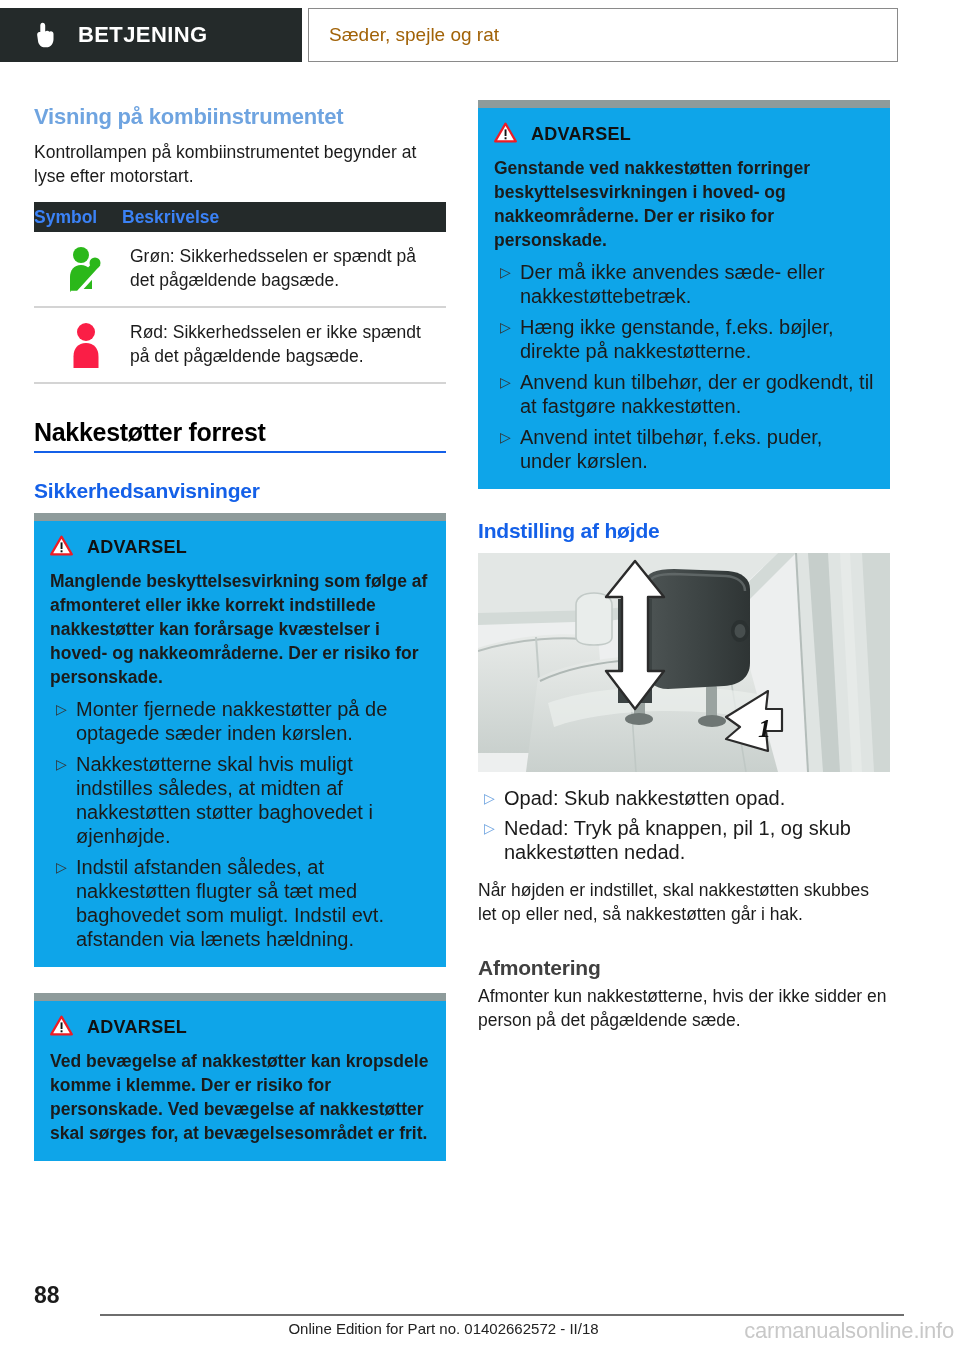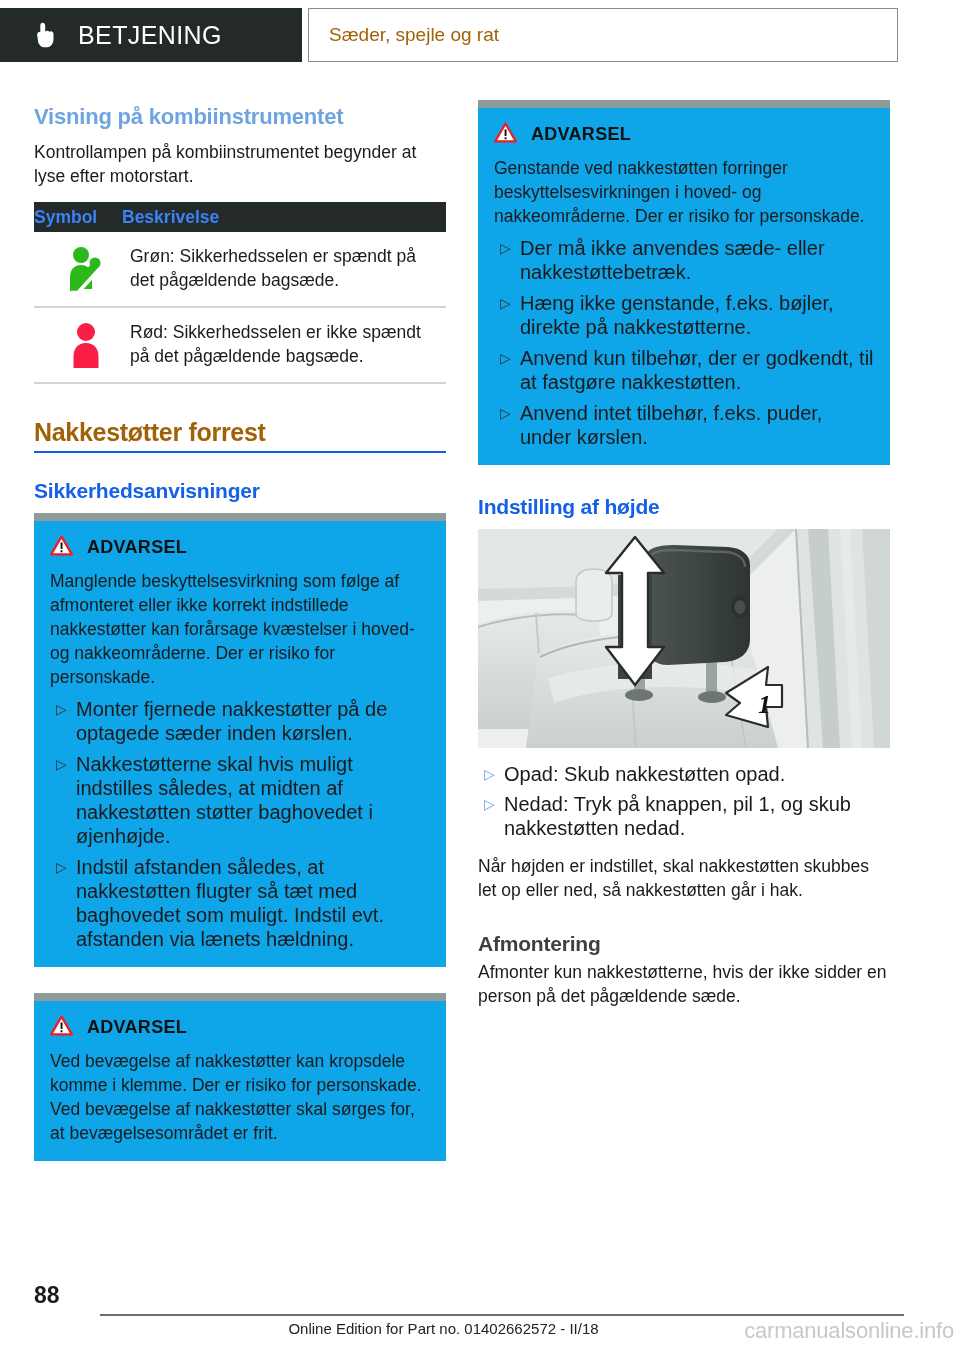--- a/index.html
+++ b/index.html
@@ -30,22 +30,22 @@
     align-items: center;
     padding-left: 34px;
     gap: 22px;
   }
   .hand-icon {
     width: 22px; height: 26px;
     display: block;
   }
   .header-tab-label {
     color: #ffffff;
-    font-size: 25px;
-    font-weight: normal;
+    font-size: 22px;
+    font-weight: bold;
     letter-spacing: 0.4px;
   }
   .header-crumb {
     flex: 1;
     margin-left: 6px;
     margin-right: 62px;
     border: 1px solid #8a8a8a;
     background: #ffffff;
     display: flex;
     align-items: center;
@@ -75,21 +75,21 @@
     margin: 4px 0 10px 0;
     font-size: 22px;
     font-weight: bold;
     color: #6FA4E0;
     letter-spacing: -0.2px;
   }
   h1.sec-main {
     margin: 0;
     font-size: 25px;
     font-weight: bold;
-    color: #a16207;
+    color: #000000;
     letter-spacing: -0.3px;
     padding-bottom: 4px;
     border-bottom: 2px solid #1460E8;
   }
   h2.sub {
     margin: 0 0 10px 0;
     font-size: 21px;
     font-weight: bold;
     color: #1460E8;
     letter-spacing: -0.2px;
@@ -172,20 +172,21 @@
     font-size: 18px;
     font-weight: bold;
     color: #111111;
     letter-spacing: 0.3px;
   }
   .warn-text {
     margin: 0;
     font-size: 17.5px;
     line-height: 24px;
     color: #1b1b1b;
+    font-weight: bold;
   }
 
   
   ul.tri-list {
     list-style: none;
     margin: 8px 0 0 0;
     padding: 0;
   }
   ul.tri-list li {
     display: flex;

